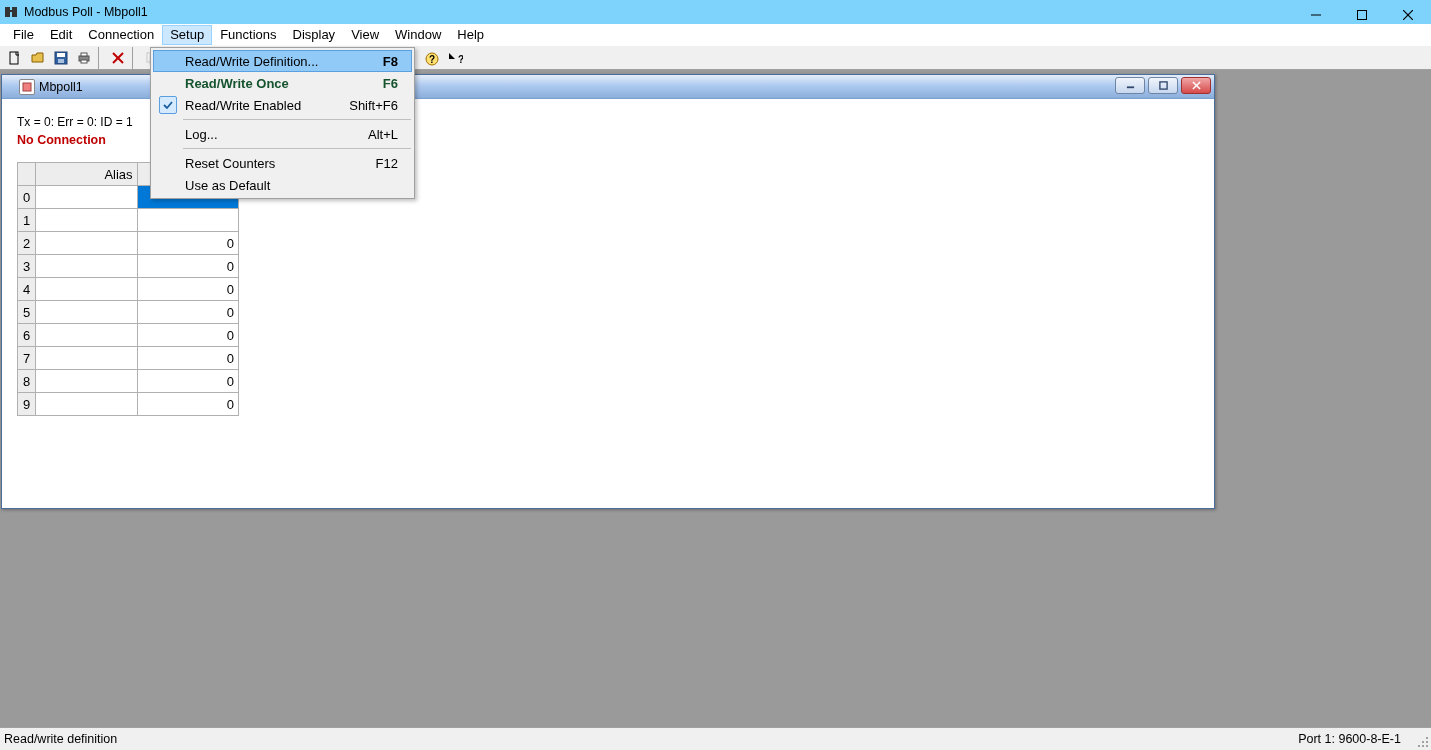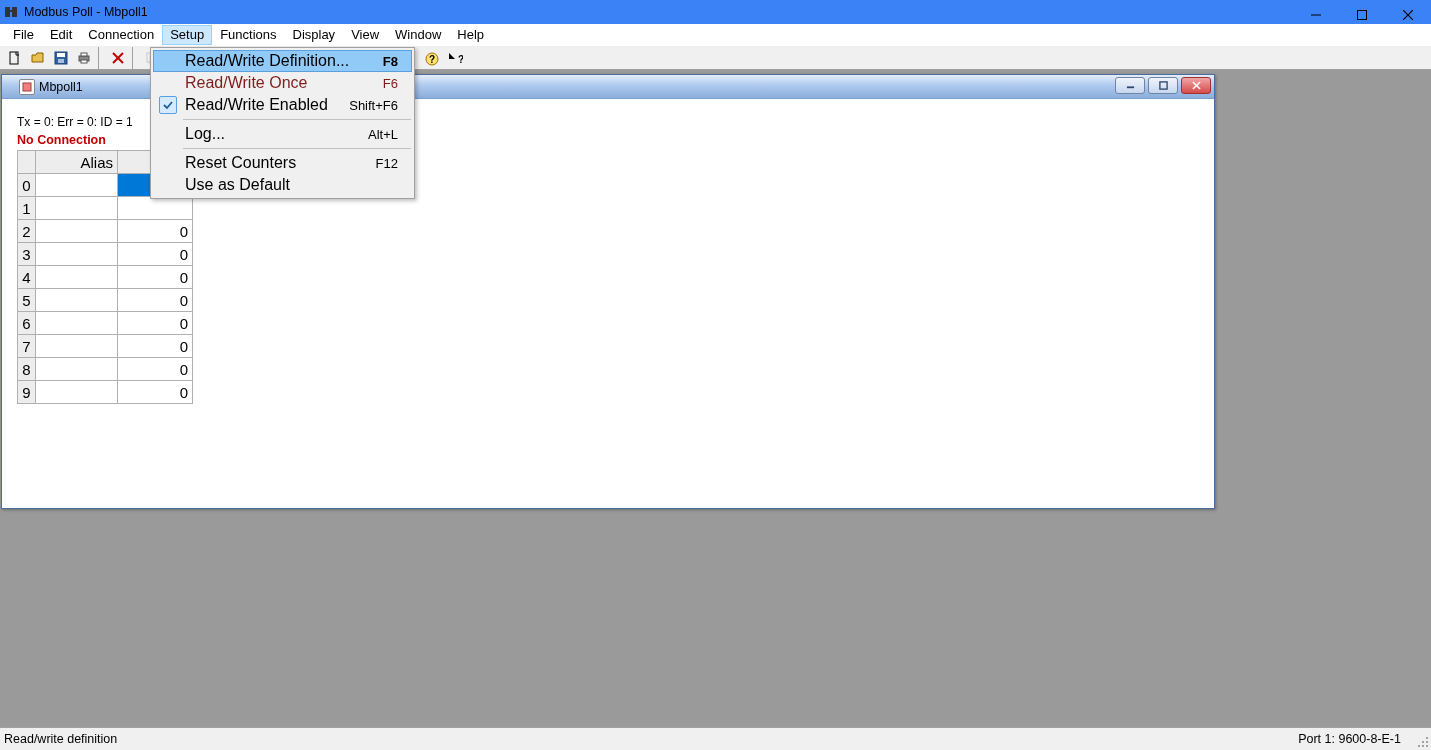--- a/index.html
+++ b/index.html
@@ -1,19 +1,19 @@
 <!DOCTYPE html>
 <html><head>
 <meta charset="utf-8">
 <style>
   * { box-sizing: border-box; }
   html, body { margin:0; padding:0; width:1431px; height:750px; font-family: "Segoe UI", Tahoma, sans-serif; font-size:12.5px; color:#000; background:#fff; overflow:hidden; user-select:none; }
   .app { width:100%; height:100%; display:flex; flex-direction:column; background:#fff; }
   
-  .titlebar { height:24px; background:#3b82f6; display:flex; align-items:center; position:relative;text-align:right; }
+  .titlebar { height:24px; background:#7dd3fc; display:flex; align-items:center; position:relative;text-align:right; }
   .titlebar .app-icon { width:16px; height:16px; margin:0 4px 0 4px; }
   .titlebar .title { font-size:12.5px; }
   .titlebar .win-controls { position:absolute; right:0; top:0; height:30px; display:flex; }
   .win-btn { width:46px; height:30px; display:flex; align-items:center; justify-content:center; }
   .win-btn svg { width:10px; height:10px; }
   
   .menubar { height:22px; background:#fff; display:flex; align-items:center; padding-left:5px; font-size:13px; }
   .menu-item { padding:2px 8px 3px 8px; }
   .menu-item.open { background:#cce8ff; border:1px solid #99d1ff; padding:1px 7px 2px 7px; }
   
@@ -29,38 +29,38 @@
   .childwin-title .cw-icon { width:16px; height:16px; margin-right:4px; border:1px solid #888; background:#fff; border-radius:2px; display:flex; align-items:center; justify-content:center; }
   .childwin-title .cw-text { font-size:12.5px; color:#000; }
   .cw-controls { position:absolute; right:3px; top:2px; display:flex; gap:3px; }
   .cw-btn { width:30px; height:17px; border-radius:3px; display:flex; align-items:center; justify-content:center; background:linear-gradient(to bottom,#f0f4fb,#c6d7ef); border:1px solid #6e84a3; }
   .cw-btn.close { background:linear-gradient(to bottom,#f0a6a6,#d64a4a); border-color:#a03030; }
   .cw-btn svg { width:9px; height:9px; }
   .childwin-body { position:absolute; top:23px; left:0; right:0; bottom:0; padding:14px; background:#fff; border-top:1px solid #7aa0d0; }
   .statusline1 { font-size:12px; font-family: Tahoma, sans-serif; padding-left:1px; height:18px; display:flex; align-items:center;}
   .statusline2 { font-size:12.5px; font-weight:bold; color:#c00000; padding-left:1px; height:17px; display:flex; align-items:center;}
   
-  .datatable { border-collapse:collapse; width:176px; margin-top:2px; margin-left:1px; font-size:15px; }
+  .datatable { border-collapse:collapse; width:222px; margin-top:14px; margin-left:1px; font-size:13px; }
   .datatable th, .datatable td { border:1px solid #b0b0b0; height:23px; padding:0 4px; }
   .datatable th { background:#ededed; font-weight:normal; text-align:right; }
   .datatable th.rowhdr, .datatable td.rowhdr { text-align:center; width:18px; background:#ededed;}
   .datatable td.alias { width:100px; }
   .datatable td.val { width:100px; text-align:right; }
   .datatable th.corner { width:18px; }
   .datatable th.alias { text-align:right; width:100px;}
   .datatable th.val { width:100px; text-align:right;}
   .datatable td.selected { background:#0078d7; }
   
   .dropdown { position:absolute; left:150px; top:47px; width:265px; background:#f0f0f0; border:1px solid #a0a0a0; box-shadow:2px 2px 4px rgba(0,0,0,0.25); z-index:100; padding:2px; }
   .dd-item { height:22px; display:flex; align-items:center; position:relative; padding-left:32px; }
-  .dd-item .lbl { flex:1; font-size:16px; }
+  .dd-item .lbl { flex:1; font-size:13px; }
   .dd-item .shortcut { font-size:13px; padding-right:14px; }
   .dd-item.highlight { background:#91c9f7; border:1px solid #5aa0e0; padding-left:31px; }
   .dd-item.highlight .shortcut { padding-right:13px;font-weight:bold; }
-  .dd-item.disabled { color:#7f1d1d; }
+  .dd-item.disabled { color:#14532d;font-weight:bold; }
   .dd-item .check { position:absolute; left:6px; width:18px; height:18px; border:1px solid #5aa0e0; background:#d6eaff; display:flex; align-items:center; justify-content:center; border-radius:2px;}
   .dd-sep { height:1px; background:#c0c0c0; margin:3px 1px 3px 30px; }
   .dd-gutter { position:absolute; left:0; top:0; bottom:0; width:28px; }
   
   .statusbar { height:23px; background:#f0f0f0; border-top:1px solid #a0a0a0; display:flex; align-items:center; font-size:12.5px; position:relative;}
   .statusbar .sb-text { padding-left:4px; flex:1; }
   .statusbar .sb-port { padding-right:30px; }
   .statusbar .sb-grip { position:absolute; right:2px; bottom:2px; width:14px; height:14px; }
 </style>
 </head>

